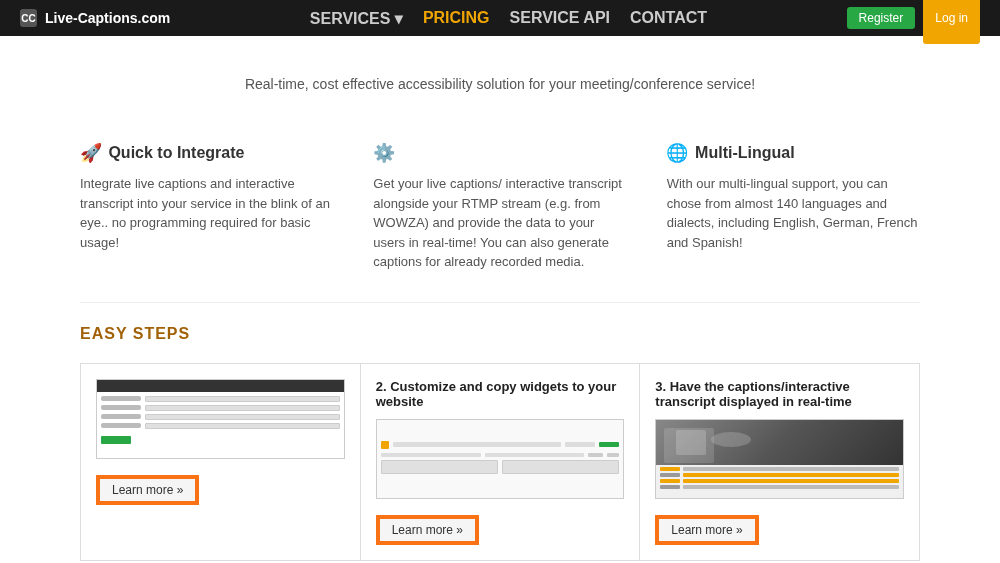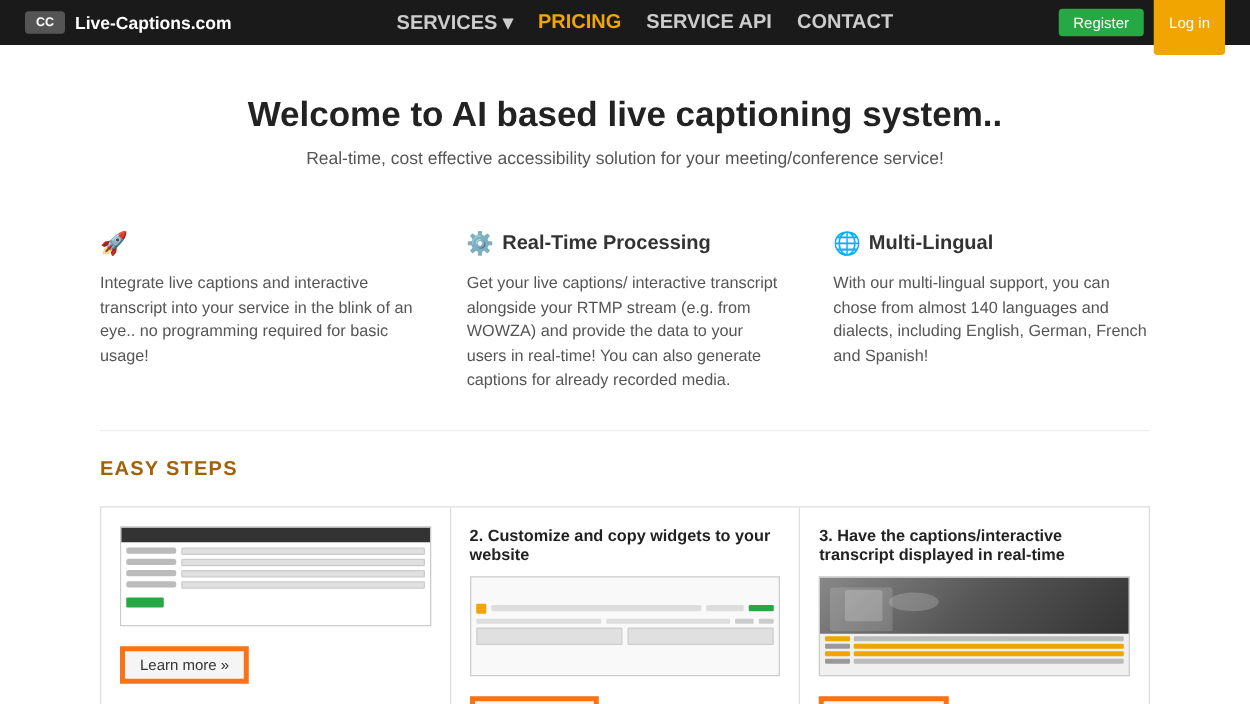--- a/index.html
+++ b/index.html
@@ -18,21 +18,21 @@
       display: flex;
       align-items: center;
       gap: 8px;
       color: #fff;
       font-size: 14px;
       font-weight: bold;
     }
     .nav-logo .logo-icon {
       background: #555;
       border-radius: 3px;
-      width: 32px;
+      width: 17px;
       height: 18px;
       display: flex;
       align-items: center;
       justify-content: center;
       font-size: 10px;
       color: #fff;
       font-weight: bold;
     }
     .nav-links {
       display: flex;
@@ -305,35 +305,34 @@
     <a href="#" class="service-api-link">SERVICE API</a>
     <a href="#" class="contact-link">CONTACT</a>
   </div>
   <div class="nav-buttons">
     <button class="btn-register">Register</button>
     <button class="btn-login">Log in</button>
   </div>
 </nav>
 
 <div class="hero">
-  <h1>Welcome to AI based live captioning system..</h1>
   <p>Real-time, cost effective accessibility solution for your meeting/conference service!</p>
 </div>
 
 <div class="features">
   <div class="feature">
     <h3>
       <span class="feature-icon">🚀</span>
+      <span>Quick to Integrate</span>
     </h3>
     <p>Integrate live captions and interactive transcript into your service in the blink of an eye.. no programming required for basic usage!</p>
   </div>
   <div class="feature">
     <h3>
       <span class="feature-icon">⚙️</span>
-      <span>Real-Time Processing</span>
     </h3>
     <p>Get your live captions/ interactive transcript alongside your RTMP stream (e.g. from WOWZA) and provide the data to your users in real-time! You can also generate captions for already recorded media.</p>
   </div>
   <div class="feature">
     <h3>
       <span class="feature-icon">🌐</span>
       <span>Multi-Lingual</span>
     </h3>
     <p>With our multi-lingual support, you can chose from almost 140 languages and dialects, including English, German, French and Spanish!</p>
   </div>

